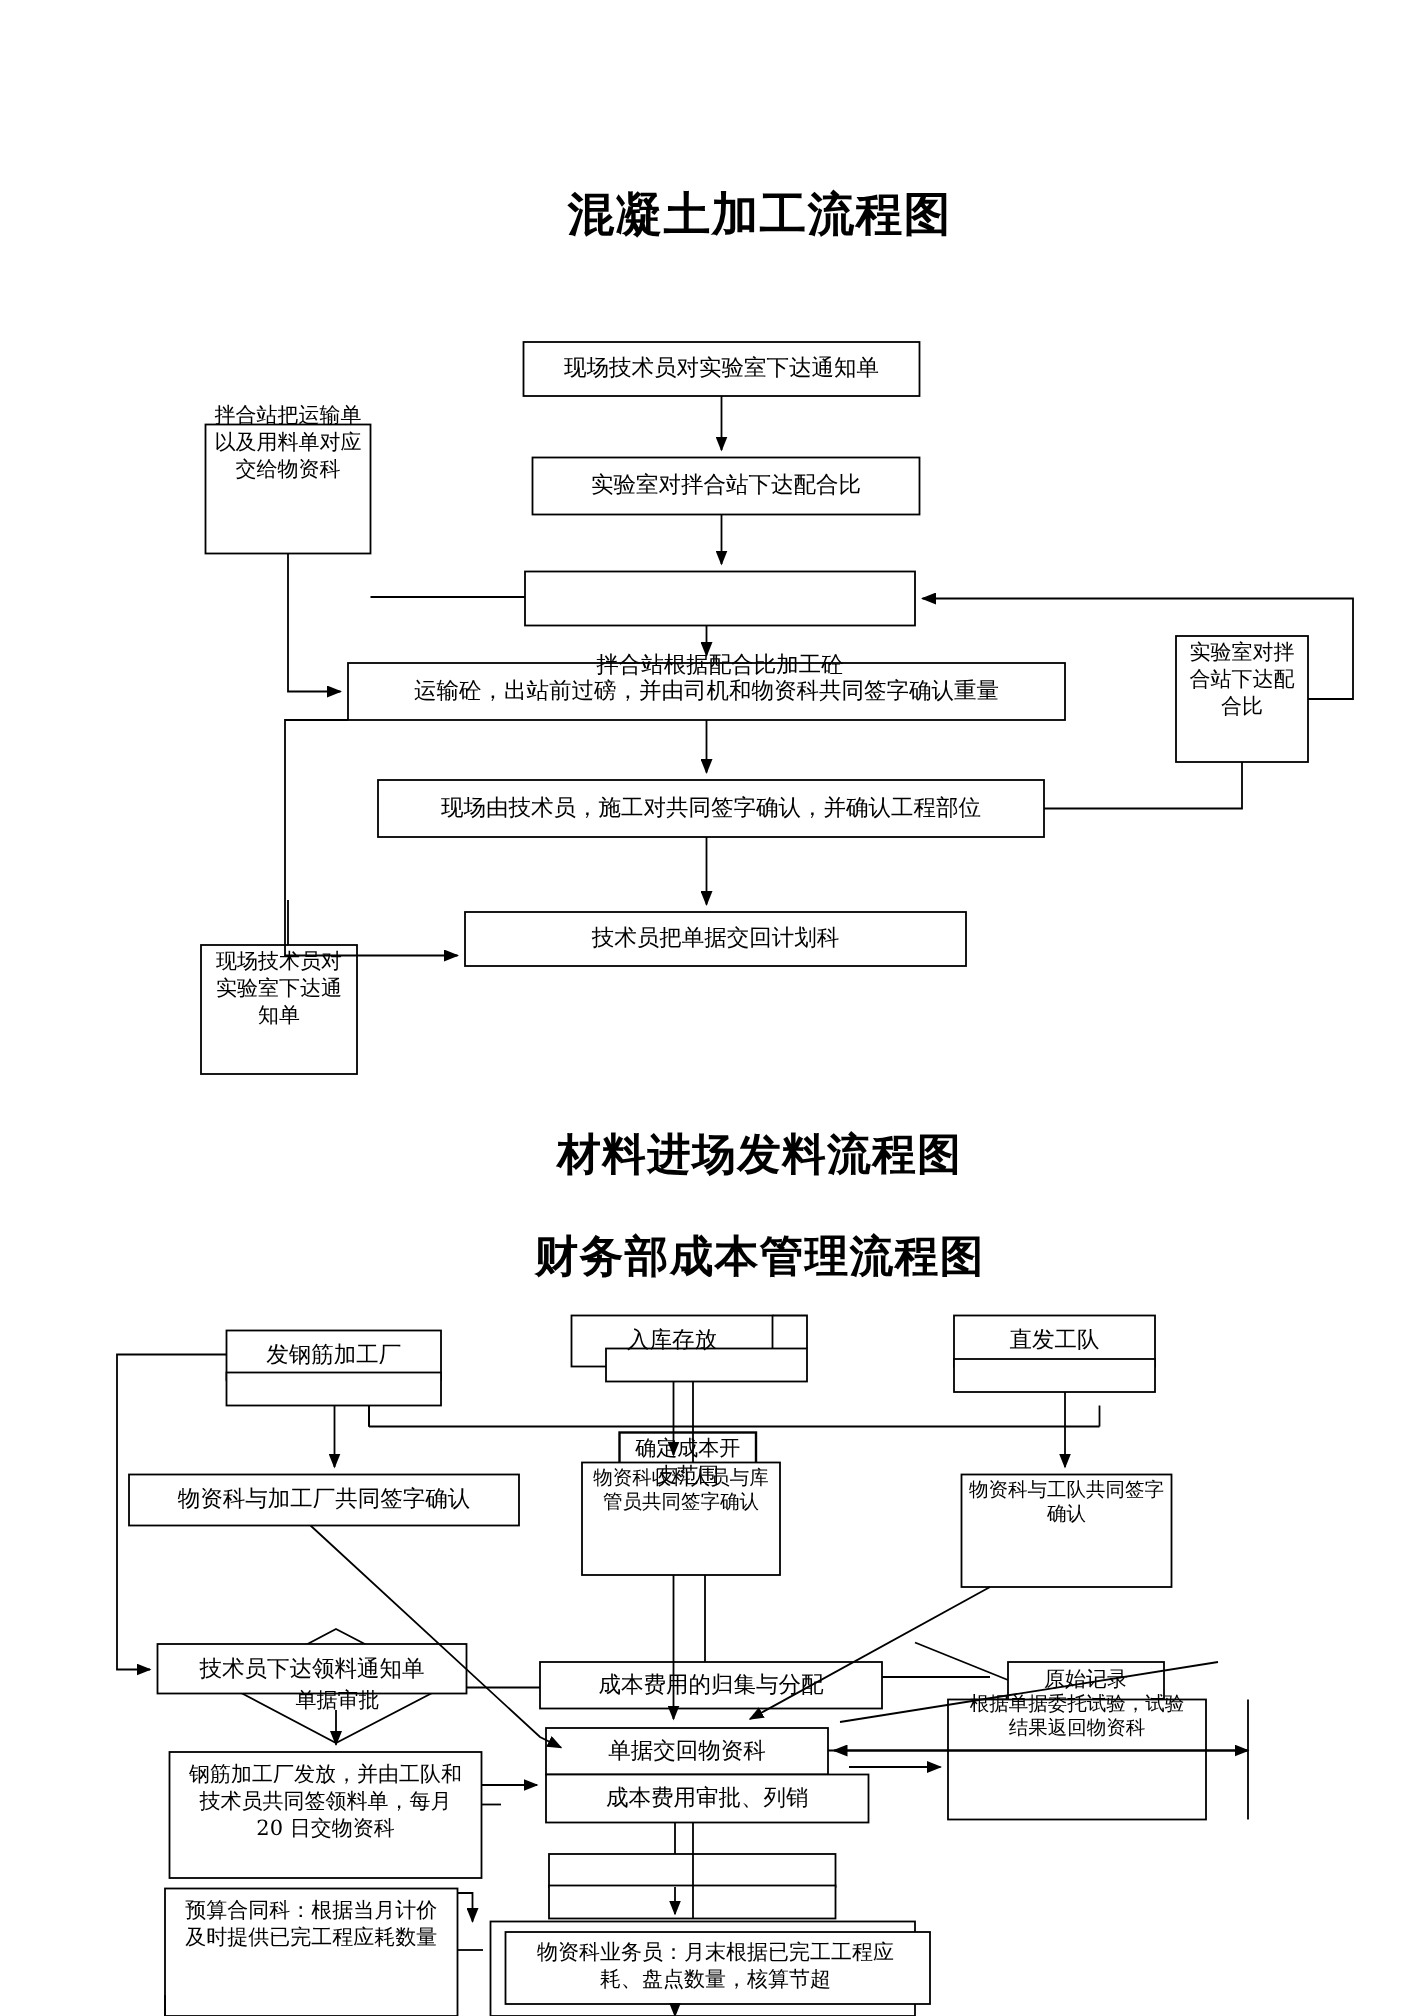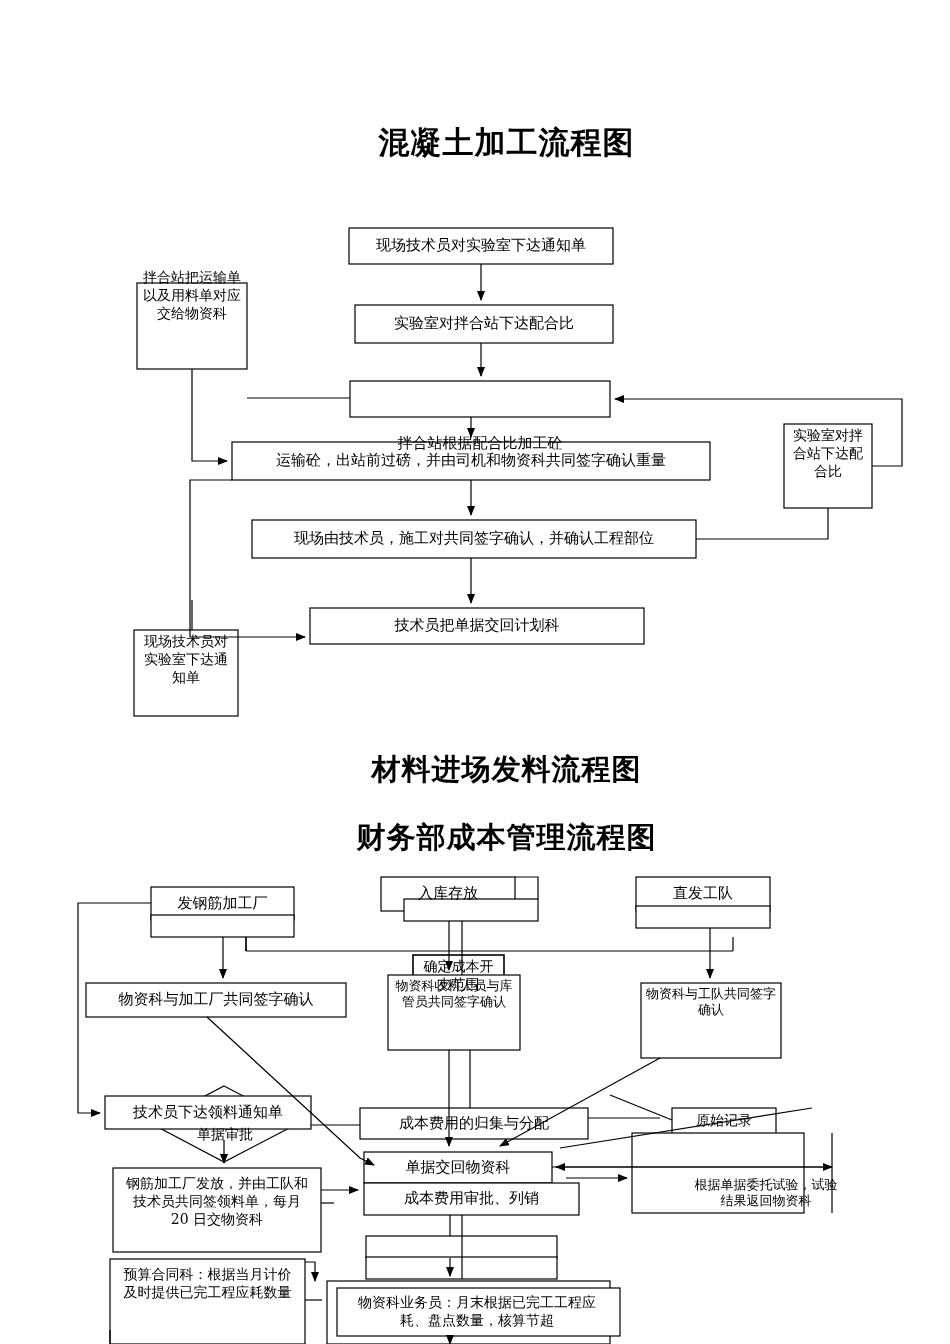--- a/index.html
+++ b/index.html
@@ -201,20 +201,20 @@
   <div class="lbl" style="left:381px;top:877px;width:134px;height:34px;">入库存放</div>
   <div class="lbl" style="left:636px;top:877px;width:134px;height:34px;">直发工队</div>
   <div class="lbl bold small top" style="left:413px;top:955px;width:91px;height:45px;">确定成本开支范围</div>
   <div class="lbl" style="left:86px;top:983px;width:260px;height:34px;">物资科与加工厂共同签字确认</div>
   <div class="lbl tiny top" style="left:388px;top:975px;width:132px;height:75px;">物资科收料人员与库管员共同签字确认</div>
   <div class="lbl tiny top" style="left:641px;top:983px;width:140px;height:75px;">物资科与工队共同签字确认</div>
   <div class="lbl" style="left:105px;top:1096px;width:206px;height:33px;">技术员下达领料通知单</div>
   <div class="lbl small" style="left:190px;top:1112px;width:70px;height:46px;">单据审批</div>
   <div class="lbl" style="left:360px;top:1108px;width:228px;height:31px;">成本费用的归集与分配</div>
   <div class="lbl bold small" style="left:672px;top:1108px;width:104px;height:26px;">原始记录</div>
-  <div class="lbl tiny top" style="left:640px;top:1174px;width:156px;height:70px;margin-left:48px;">根据单据委托试验，试验结果返回物资科</div>
+  <div class="lbl tiny top" style="left:640px;top:1126px;width:156px;height:70px;">根据单据委托试验，试验结果返回物资科</div>
   <div class="lbl small top" style="left:118px;top:1172px;width:198px;height:80px;">钢筋加工厂发放，并由工队和技术员共同签领料单，每月 20 日交物资科</div>
   <div class="lbl" style="left:364px;top:1152px;width:188px;height:31px;">单据交回物资科</div>
   <div class="lbl" style="left:364px;top:1183px;width:215px;height:32px;">成本费用审批、列销</div>
   <div class="lbl small top" style="left:115px;top:1263px;width:185px;height:78px;">预算合同科：根据当月计价及时提供已完工程应耗数量</div>
   <div class="lbl small top" style="left:341px;top:1291px;width:272px;height:48px;">物资科业务员：月末根据已完工工程应耗、盘点数量，核算节超</div>
 
 </div>
 
 </body></html>

